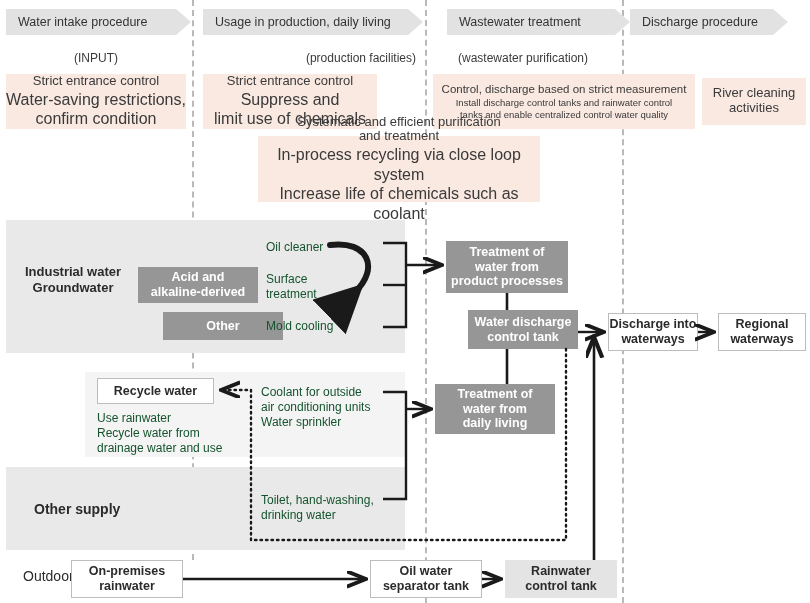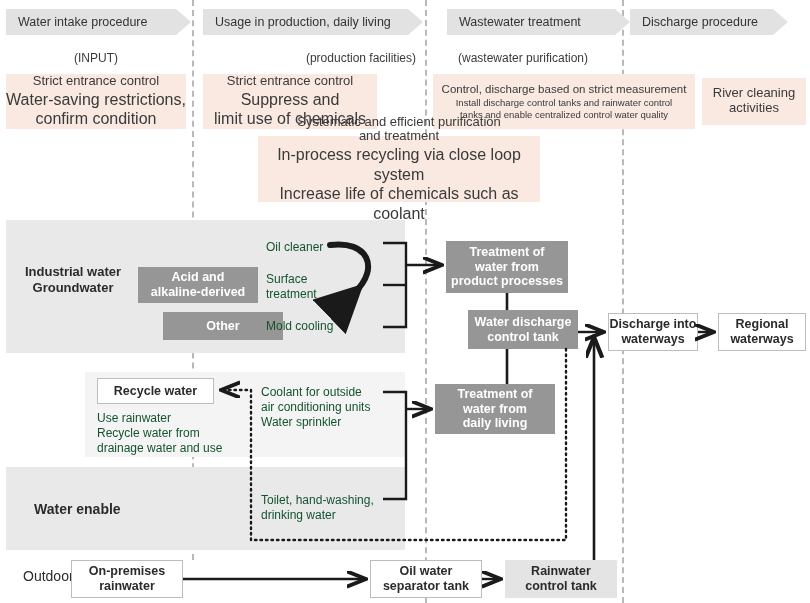--- a/index.html
+++ b/index.html
@@ -147,21 +147,21 @@
 
   <div class="wbox" style="left:97px;top:378px;width:117px;height:26px;">Recycle water</div>
   <div class="txt" style="left:97px;top:411px;white-space:pre-line;">Use rainwater
 Recycle water from
 drainage water and use</div>
   <div class="txt" style="left:261px;top:385px;white-space:pre-line;">Coolant for outside
 air conditioning units
 Water sprinkler</div>
 
   <div class="panel" style="left:6px;top:467px;width:399px;height:83px;"></div>
-  <div class="lbl bold" style="left:34px;top:501px;font-size:14px;">Water enable</div>
+  <div class="lbl bold" style="left:34px;top:501px;font-size:14px;">Other supply</div>
   <div class="txt" style="left:261px;top:493px;white-space:pre-line;">Toilet, hand-washing,
 drinking water</div>
 
   <div class="lbl" style="left:23px;top:568px;font-size:14px;">Outdoor</div>
   <div class="wbox" style="left:71px;top:560px;width:112px;height:38px;white-space:pre-line;">On-premises
 rainwater</div>
   <div class="wbox" style="left:370px;top:560px;width:112px;height:38px;white-space:pre-line;">Oil water
 separator tank</div>
   <div class="wbox shade" style="left:505px;top:560px;width:112px;height:38px;white-space:pre-line;">Rainwater
 control tank</div>

